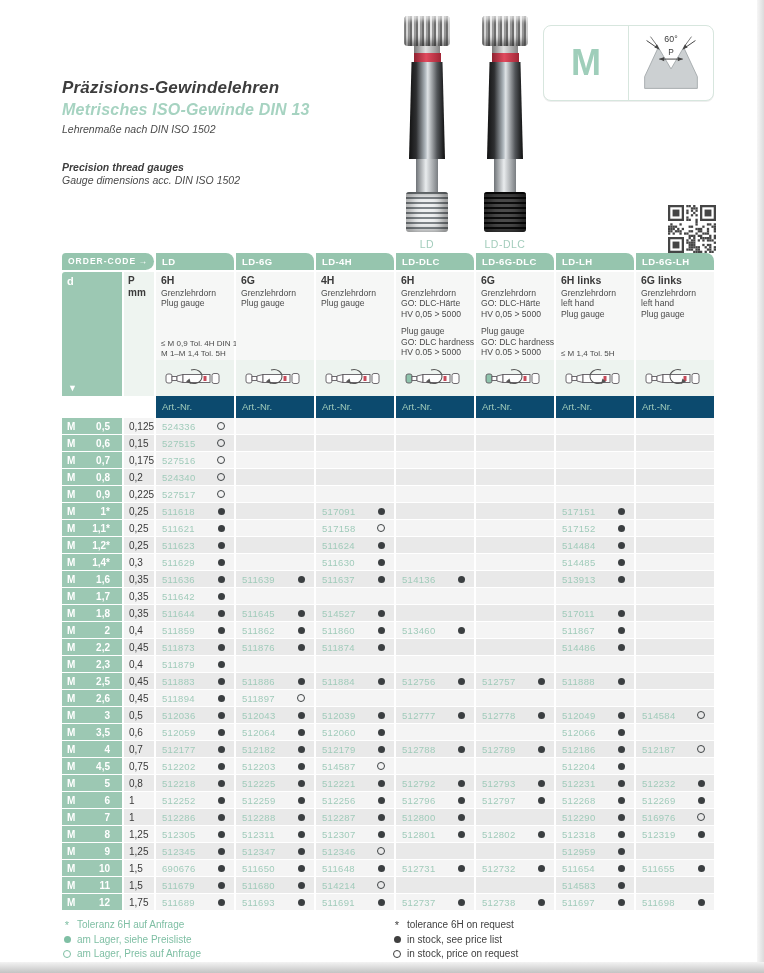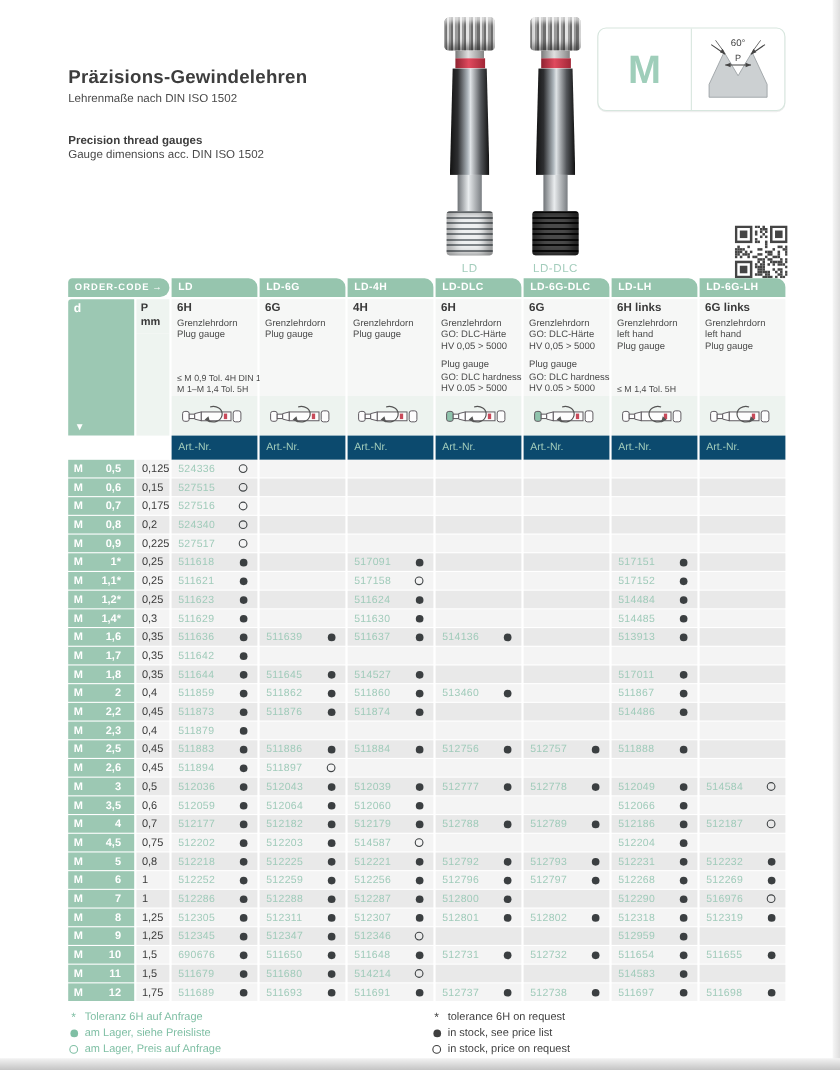--- a/index.html
+++ b/index.html
@@ -3,21 +3,21 @@
 <meta charset="utf-8">
 <style>
   html,body{margin:0;padding:0;background:#fff;}
   body{font-family:"Liberation Sans",sans-serif;-webkit-font-smoothing:antialiased;}
   #page{position:relative;width:764px;height:973px;background:#fff;overflow:hidden;
         color:#3c3c3c;}
   
   .edge-right{position:absolute;right:0;top:0;width:7px;height:973px;
       background:linear-gradient(90deg,#f6f6f6,#dcdcdc);}
   
-  .titleblock{position:absolute;left:62px;top:60px;width:300px;}
+  .titleblock{position:absolute;left:62px;top:78px;width:300px;font-style:italic;}
   .t-de1{font-size:17px;font-weight:bold;color:#3d3d3d;letter-spacing:.2px;}
   .t-de2{font-size:16px;font-weight:bold;color:#a6d3c1;margin-top:3px;letter-spacing:.2px;}
   .t-de3{font-size:10.5px;color:#4a4a4a;margin-top:4px;}
   .t-en{margin-top:26px;font-size:10.5px;color:#4a4a4a;line-height:13px;}
   .t-en .b{font-weight:bold;color:#3d3d3d;}
   
   .gauges{position:absolute;left:396px;top:16px;width:140px;display:flex;justify-content:space-between;}
   .gauge{display:flex;flex-direction:column;align-items:center;width:62px;}
   .g-cap{width:46px;height:30px;border-radius:4px;
      background:repeating-linear-gradient(90deg,#6e6e6e 0 2px,#e3e3e3 2px 4px,#9a9a9a 4px 6px);
@@ -98,20 +98,21 @@
   .legend .star{font-size:11px;}
 </style>
 </head>
 <body>
 
 <div id="page">
   <div class="edge-right"></div>
 
   <div class="titleblock">
     <div class="t-de1">Präzisions-Gewindelehren</div>
+    <div class="t-de2">Metrisches ISO-Gewinde DIN 13</div>
     <div class="t-de3">Lehrenmaße nach DIN ISO 1502</div>
     <div class="t-en">
       <div class="b">Precision thread gauges</div>
       <div>Gauge dimensions acc. DIN ISO 1502</div>
     </div>
   </div>
 
   <div class="gauges">
     <div class="gauge">
       <div class="g-cap"></div>

